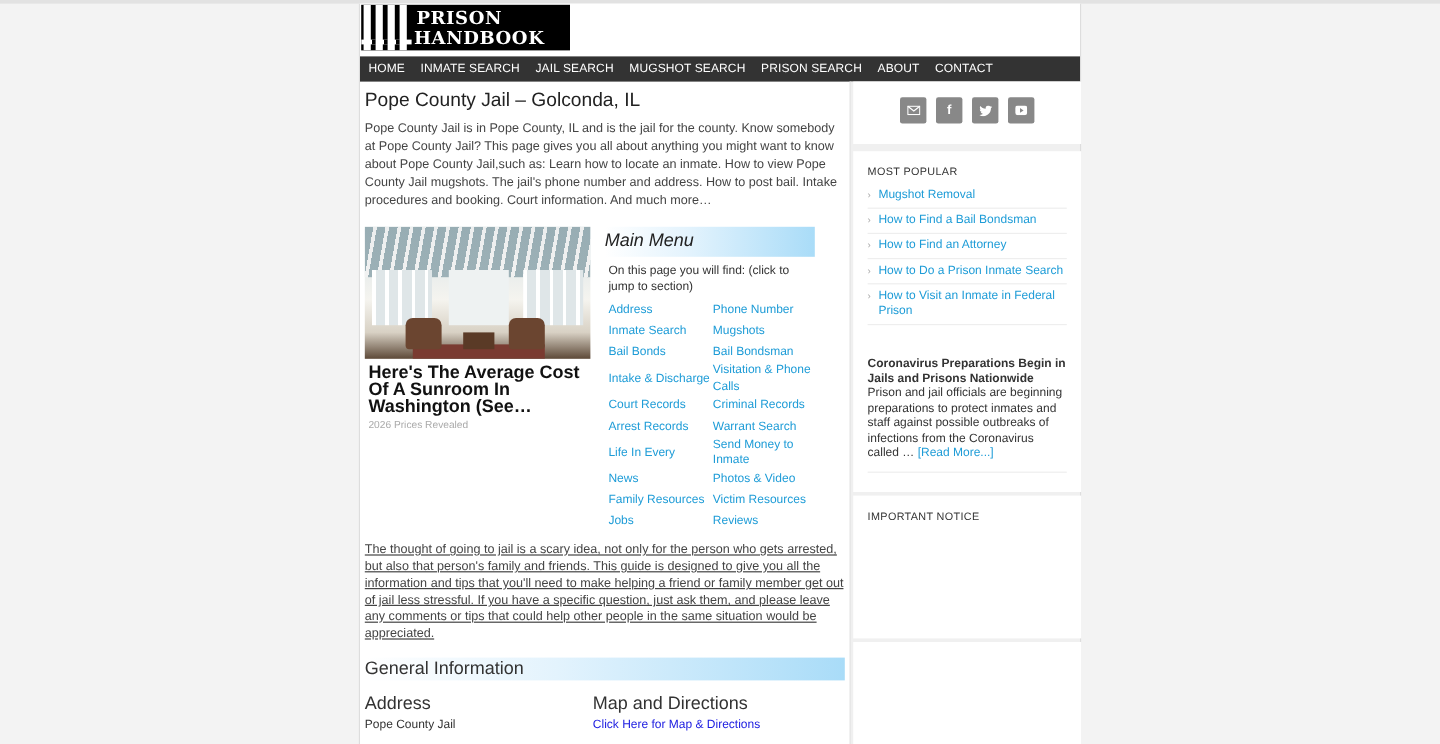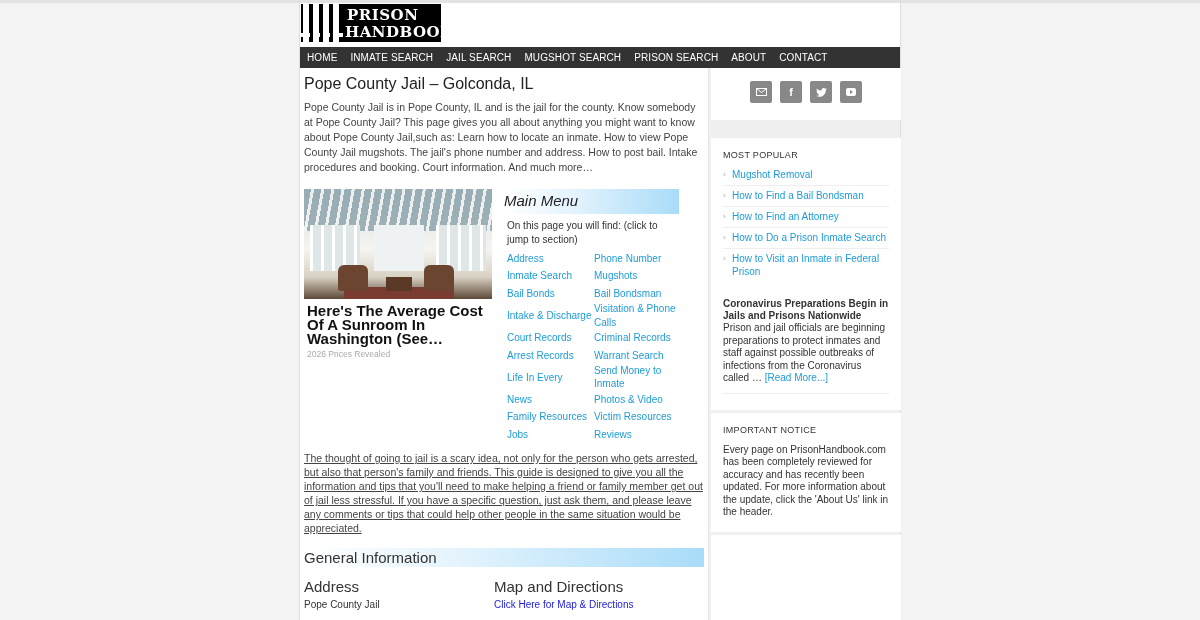--- a/index.html
+++ b/index.html
@@ -10,21 +10,21 @@
     color: #333;
     position: relative;
   }
   .topbar { position: absolute; left: 0; top: 0; width: 1200px; height: 3px; background: #e2e2e2; }
   .wrap {
     position: absolute; left: 299px; top: 3px; width: 602px; height: 617px;
     background: #fff; border-left: 1px solid #ddd; border-right: 1px solid #ddd;
   }
   
   .logo {
-    position: absolute; left: 1px; top: 1px; width: 140px; height: 38px; background: #000;
+    position: absolute; left: 1px; top: 1px; width: 174px; height: 38px; background: #000;
     overflow: hidden;
   }
   .logo .bars { position: absolute; left: 0; top: 0; width: 42px; height: 38px; }
   .logo .bar { position: absolute; top: 0; width: 6px; height: 38px; background: #fff; }
   .logo .cross { position: absolute; left: 0; top: 29px; width: 42px; height: 4px; background: #fff; }
   .logo .crossgap { position: absolute; top: 29px; width: 3px; height: 4px; background: #000; }
   .logo .t1, .logo .t2 {
     position: absolute; left: 44px; color: #fff; font-family: "DejaVu Serif", serif;
     font-weight: bold; letter-spacing: 0.5px;
   }
@@ -79,21 +79,21 @@
   .cols { position: relative; height: 45px; margin-top: 11px; }
   .col { position: absolute; top: 0; }
   .col h2 { font-weight: normal; font-size: 15px; color: #333; line-height: 17px; }
   .col .val { font-size: 10px; color: #333; margin-top: 4px; }
   .col a { font-size: 10px; color: #1a1ae0; text-decoration: none; display: block; margin-top: 4px; }
   
   .sidebar { position: absolute; left: 408px; top: 65px; width: 192px; height: 552px; background: #f0f0f0; border-left: 1px solid #e5e5e5; }
   .widget { position: absolute; left: 2px; width: 190px; background: #fff; }
   .social { top: 0; height: 52px; display: flex; justify-content: center; padding-top: 13px; gap: 8px; }
   .soc { width: 22px; height: 22px; background: #888; border-radius: 2px; display: flex; align-items: center; justify-content: center; color: #fff; font-size: 11px; font-weight: bold; }
-  .popular { top: 70px; height: 154px; padding: 12px 12px 0 12px; }
+  .popular { top: 58px; height: 154px; padding: 12px 12px 0 12px; }
   .wtitle { font-size: 9px; color: #333; letter-spacing: 0.3px; }
   .pop-list { margin-top: 5px; }
   .pop-item { border-bottom: 1px solid #eee; padding: 3px 0 4px 9px; position: relative; font-size: 10px; line-height: 13px; }
   .pop-item a { color: #1e9cd7; text-decoration: none; }
   .pop-item .arr { position: absolute; left: 0; top: 3px; color: #aaa; font-size: 8px; }
   .news { top: 212px; height: 130px; padding: 18px 12px 0 12px; }
   .news .h { font-weight: bold; font-size: 10px; line-height: 12px; color: #333; }
   .news .b { font-size: 10px; line-height: 12.6px; color: #333; }
   .news .b a { color: #1e9cd7; text-decoration: none; }
   .news .rule { border-bottom: 1px solid #eee; margin-top: 8px; }
@@ -232,18 +232,17 @@
     </div>
 
     <div class="widget news">
       <div class="h">Coronavirus Preparations Begin in Jails and Prisons Nationwide</div>
       <div class="b"><span>Prison and jail officials are beginning preparations to protect inmates and staff against possible outbreaks of infections from the Coronavirus called … </span><a href="#">[Read More...]</a></div>
       <div class="rule"></div>
     </div>
 
     <div class="widget notice">
       <div class="wtitle">IMPORTANT NOTICE</div>
-      <div class="b">Every page on PrisonHandbook.com has been completely reviewed for accuracy and has recently been updated. For more information about the update, click the 'About Us' link in the header.</div>
     </div>
 
     <div class="widget blank"></div>
   </div>
 </div>
 
 </body></html>

